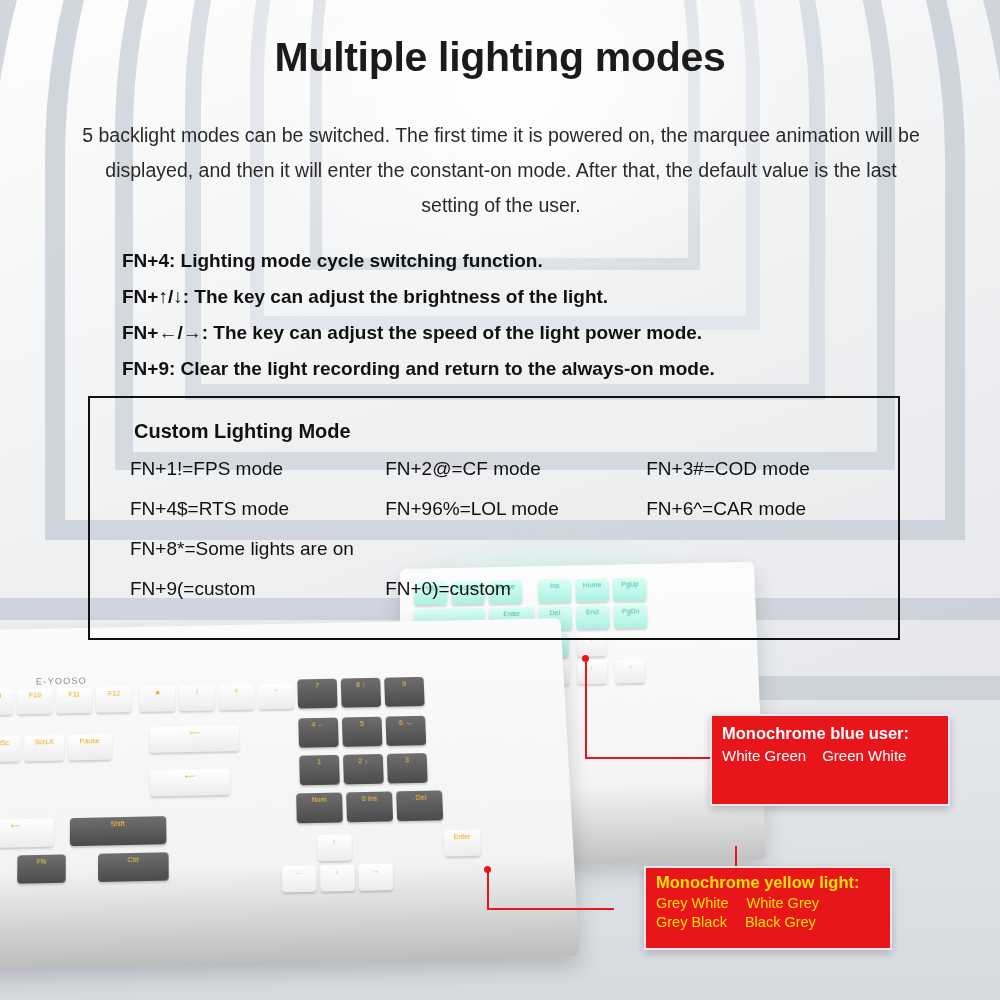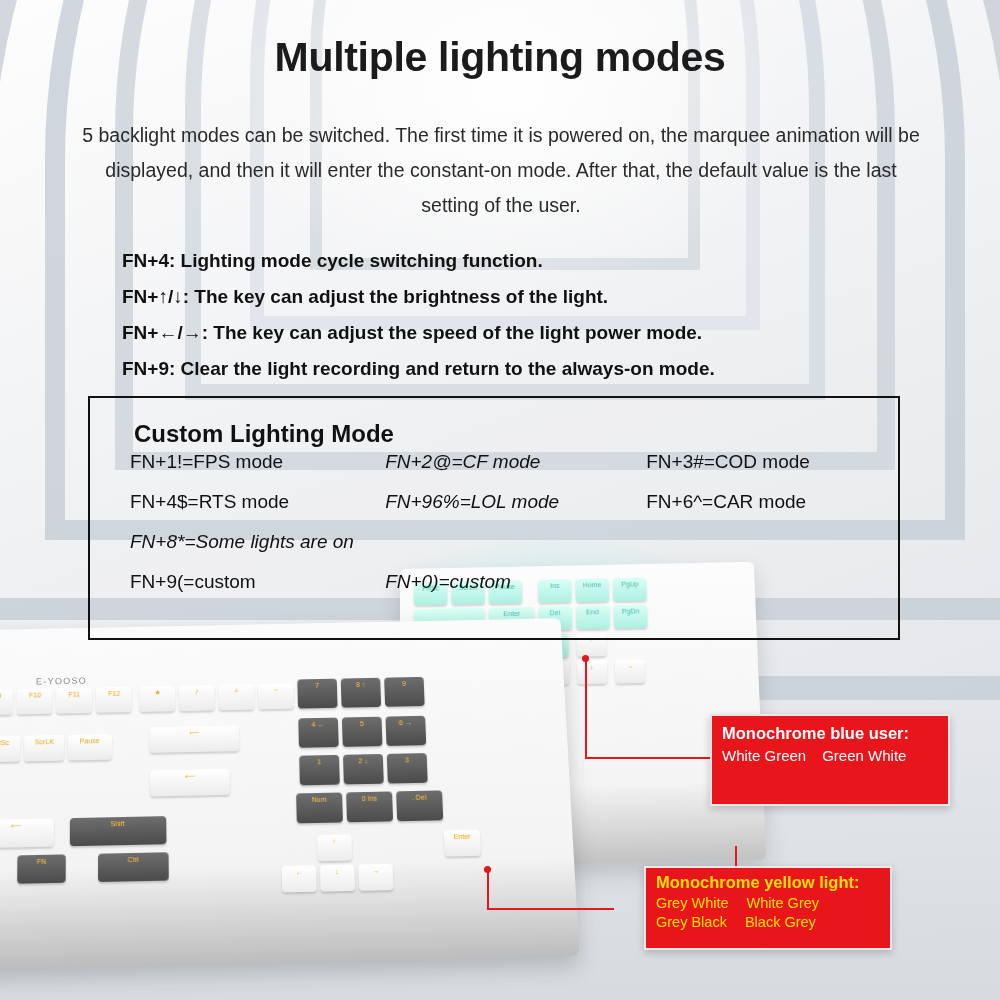--- a/index.html
+++ b/index.html
@@ -57,30 +57,30 @@
     line-height: 36px; white-space: nowrap;
   }
 
   .panel {
     position: absolute; left: 88px; top: 396px; width: 812px; height: 244px;
     border: 2.5px solid #111;
     background: rgba(255,255,255,0.06);
   }
   .panel .panel-title {
     position: absolute; left: 44px; top: 22px;
-    font-size: 24px; font-weight: bold; color: #111;
+    font-size: 20px; font-weight: bold; color: #111;
   }
   .panel .grid {
-    position: absolute; left: 40px; top: 44px; right: 18px;
+    position: absolute; left: 40px; top: 51px; right: 18px;
   }
   .panel .grid .line {
     display: flex; line-height: 40px; font-size: 19px; color: #111;
   }
   .panel .grid .c1 { width: 262px; }
-  .panel .grid .c2 { width: 268px; font-style: italic; }
+  .panel .grid .c2 { width: 268px; }
   .panel .grid .c3 { width: 240px; }
 
   
   #kb { position: absolute; left: -30px; top: 470px; width: 830px; height: 530px; }
 
   .kbody {
     position: absolute; left: 0; top: 150px; width: 600px; height: 340px;
     background: linear-gradient(to bottom, #fbfbfb 0%, #f3f3f3 72%, #d8d8d8 86%, #bdbdbd 100%);
     border-radius: 6px;
     box-shadow: 0 10px 22px rgba(0,0,0,0.18);

